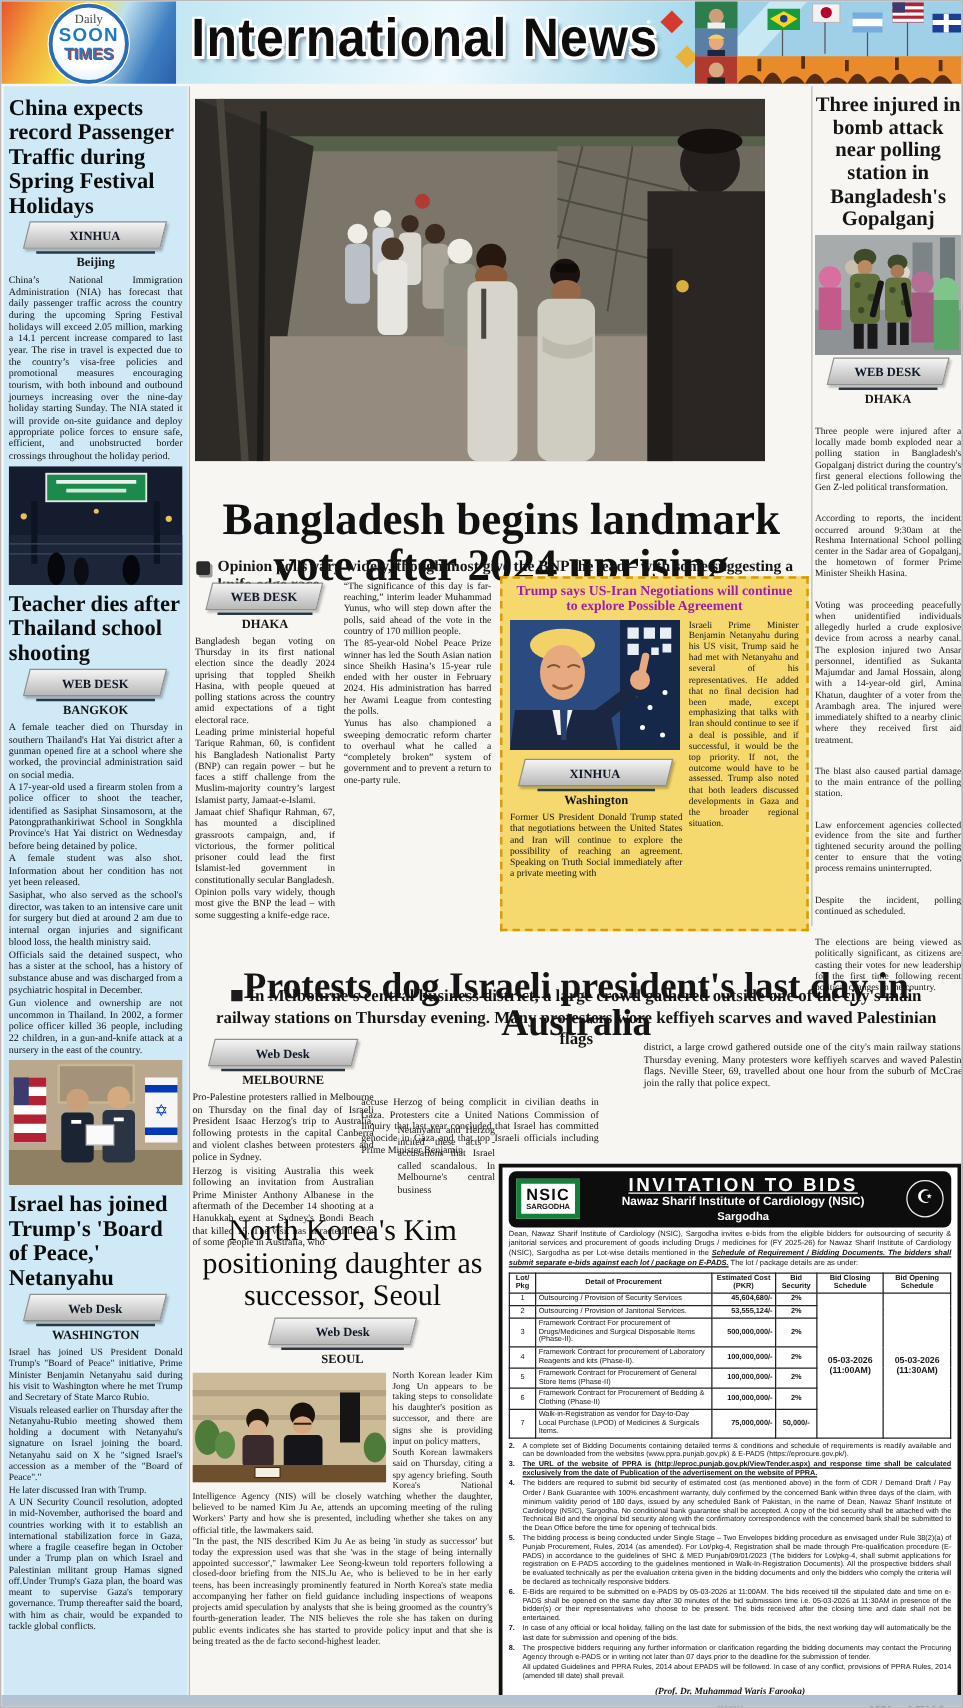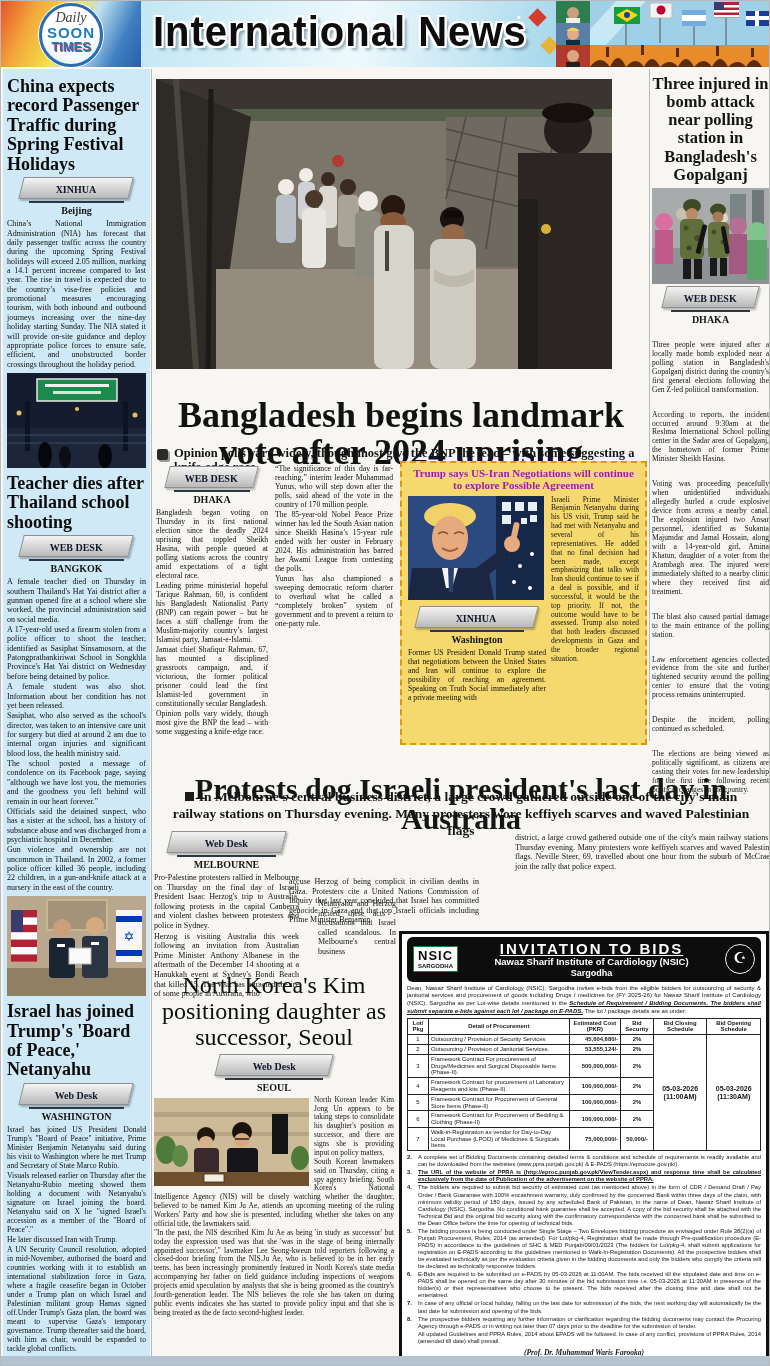--- a/index.html
+++ b/index.html
@@ -5,21 +5,21 @@
   html,body{margin:0;padding:0;background:#888;}
   .page{position:relative;width:770px;height:1366px;background:#f7f6f2;overflow:hidden;
         font-family:"Liberation Serif",serif;color:#151515;border:1px solid #b9b9b9;box-sizing:border-box;}
   
   .masthead{position:absolute;left:0;top:0;width:770px;height:66px;}
   .logo-area{position:absolute;left:0;top:0;width:140px;height:66px;
      background:linear-gradient(115deg,#e8512e 0%,#f2a73b 22%,#f5e04a 45%,#bfe0ee 60%,#3f7fc1 82%,#2a5ea8 100%);}
   .logo-badge{position:absolute;left:38px;top:2px;width:58px;height:58px;border-radius:50%;
      background:radial-gradient(circle at 50% 40%,#ffffff 55%,#cfe6f4 100%);
      border:3px solid #2a6db5;box-shadow:0 0 0 1px #fff;text-align:center;line-height:1;}
-  .logo-daily{font-style:italic;font-size:14px;color:#444;display:block;margin-top:5px;}
+  .logo-daily{font-size:10px;color:#444;display:block;margin-top:5px;}
   .logo-soon{font-family:"Liberation Sans",sans-serif;font-weight:bold;font-size:15px;color:#1f7ac2;
      display:block;letter-spacing:1px;text-shadow:0 1px 0 #fff;}
   .logo-times{font-family:"Liberation Sans",sans-serif;font-weight:bold;font-size:13px;color:#1f7ac2;
      display:block;text-shadow:1px 1px 0 #c0392b;}
   .logo-bar{width:30px;height:6px;margin:3px auto 0;
      background:repeating-linear-gradient(90deg,#111 0 2px,#fff 2px 4px);}
   .banner{position:absolute;left:140px;top:0;width:630px;height:66px;
      background:
        radial-gradient(circle at 20% 30%,rgba(255,255,255,.9) 0 1px,transparent 2px),
        radial-gradient(circle at 45% 70%,rgba(255,255,255,.9) 0 1px,transparent 2px),
@@ -84,21 +84,21 @@
   
   .nk{position:absolute;left:153px;top:972px;width:240px;}
   .nk-title{font-size:24px;line-height:1.08;text-align:center;font-weight:normal;color:#0d0d0d;margin:0 0 3px;}
   .nk-photo{float:left;margin:2px 5px 2px 0;}
   .nk-body{font-size:7.4px;line-height:1.2;text-align:justify;margin-top:3px;}
   
   .ad{position:absolute;left:398px;top:930px;width:370px;height:428px;background:#fff;
      border:3px solid #101010;box-sizing:border-box;padding:3px 5px;font-family:"Liberation Sans",sans-serif;}
   .ad-head{background:#0d0d0d;border-radius:6px;color:#fff;display:flex;align-items:center;
      padding:3px 6px;gap:6px;}
-  .ad-logo{background:#fff;color:#0d0d0d;border:1px solid #15803d;text-align:center;
+  .ad-logo{background:#fff;color:#0d0d0d;border:4px solid #15803d;text-align:center;
      padding:2px 4px;line-height:1;flex:none;}
   .ad-logo .l1{font-weight:bold;font-size:13px;letter-spacing:1px;display:block;}
   .ad-logo .l2{font-weight:bold;font-size:6px;display:block;margin-top:1px;}
   .ad-head-mid{flex:1;text-align:center;line-height:1.15;}
   .ad-title{font-weight:bold;font-size:15px;letter-spacing:2px;text-decoration:underline;display:block;}
   .ad-org{font-weight:bold;font-size:9.5px;display:block;}
   .ad-city{font-weight:bold;font-size:9px;display:block;}
   .ad-crest{flex:none;width:28px;height:28px;border:1.5px solid #eee;border-radius:50%;
      text-align:center;line-height:26px;font-size:15px;color:#fff;}
   .ad-intro{font-size:6px;line-height:1.3;text-align:justify;margin:3px 0 2px;}
@@ -219,21 +219,20 @@
       <div class="byline-wrap">
         <div class="byline"><span>WEB DESK</span></div>
         <div class="byline-rule"></div>
       </div>
       <div class="dateline">BANGKOK</div>
       <div class="body-text">
         <p>A female teacher died on Thursday in southern Thailand's Hat Yai district after a gunman opened fire at a school where she worked, the provincial administration said on social media.</p>
         <p>A 17-year-old used a firearm stolen from a police officer to shoot the teacher, identified as Sasiphat Sinsamosorn, at the Patongprathankiriwat School in Songkhla Province's Hat Yai district on Wednesday before being detained by police.</p>
         <p>A female student was also shot. Information about her condition has not yet been released.</p>
         <p>Sasiphat, who also served as the school's director, was taken to an intensive care unit for surgery but died at around 2 am due to internal organ injuries and significant blood loss, the health ministry said.</p>
-        <p>The school posted a message of condolence on its Facebook page, saying "although we have lost you, the memories and the goodness you left behind will remain in our heart forever."</p>
         <p>Officials said the detained suspect, who has a sister at the school, has a history of substance abuse and was discharged from a psychiatric hospital in December.</p>
         <p>Gun violence and ownership are not uncommon in Thailand. In 2002, a former police officer killed 36 people, including 22 children, in a gun-and-knife attack at a nursery in the east of the country.</p>
       </div>
     </article>
 
     <article>
       <svg class="lc-photo" width="139" height="100">
         <rect width="139" height="100" fill="#b9a88e"></rect>
         <rect x="0" y="72" width="139" height="28" fill="#8f7f63"></rect>
         <rect x="40" y="4" width="60" height="30" fill="#a4937a" stroke="#c8b691" stroke-width="2"></rect>

